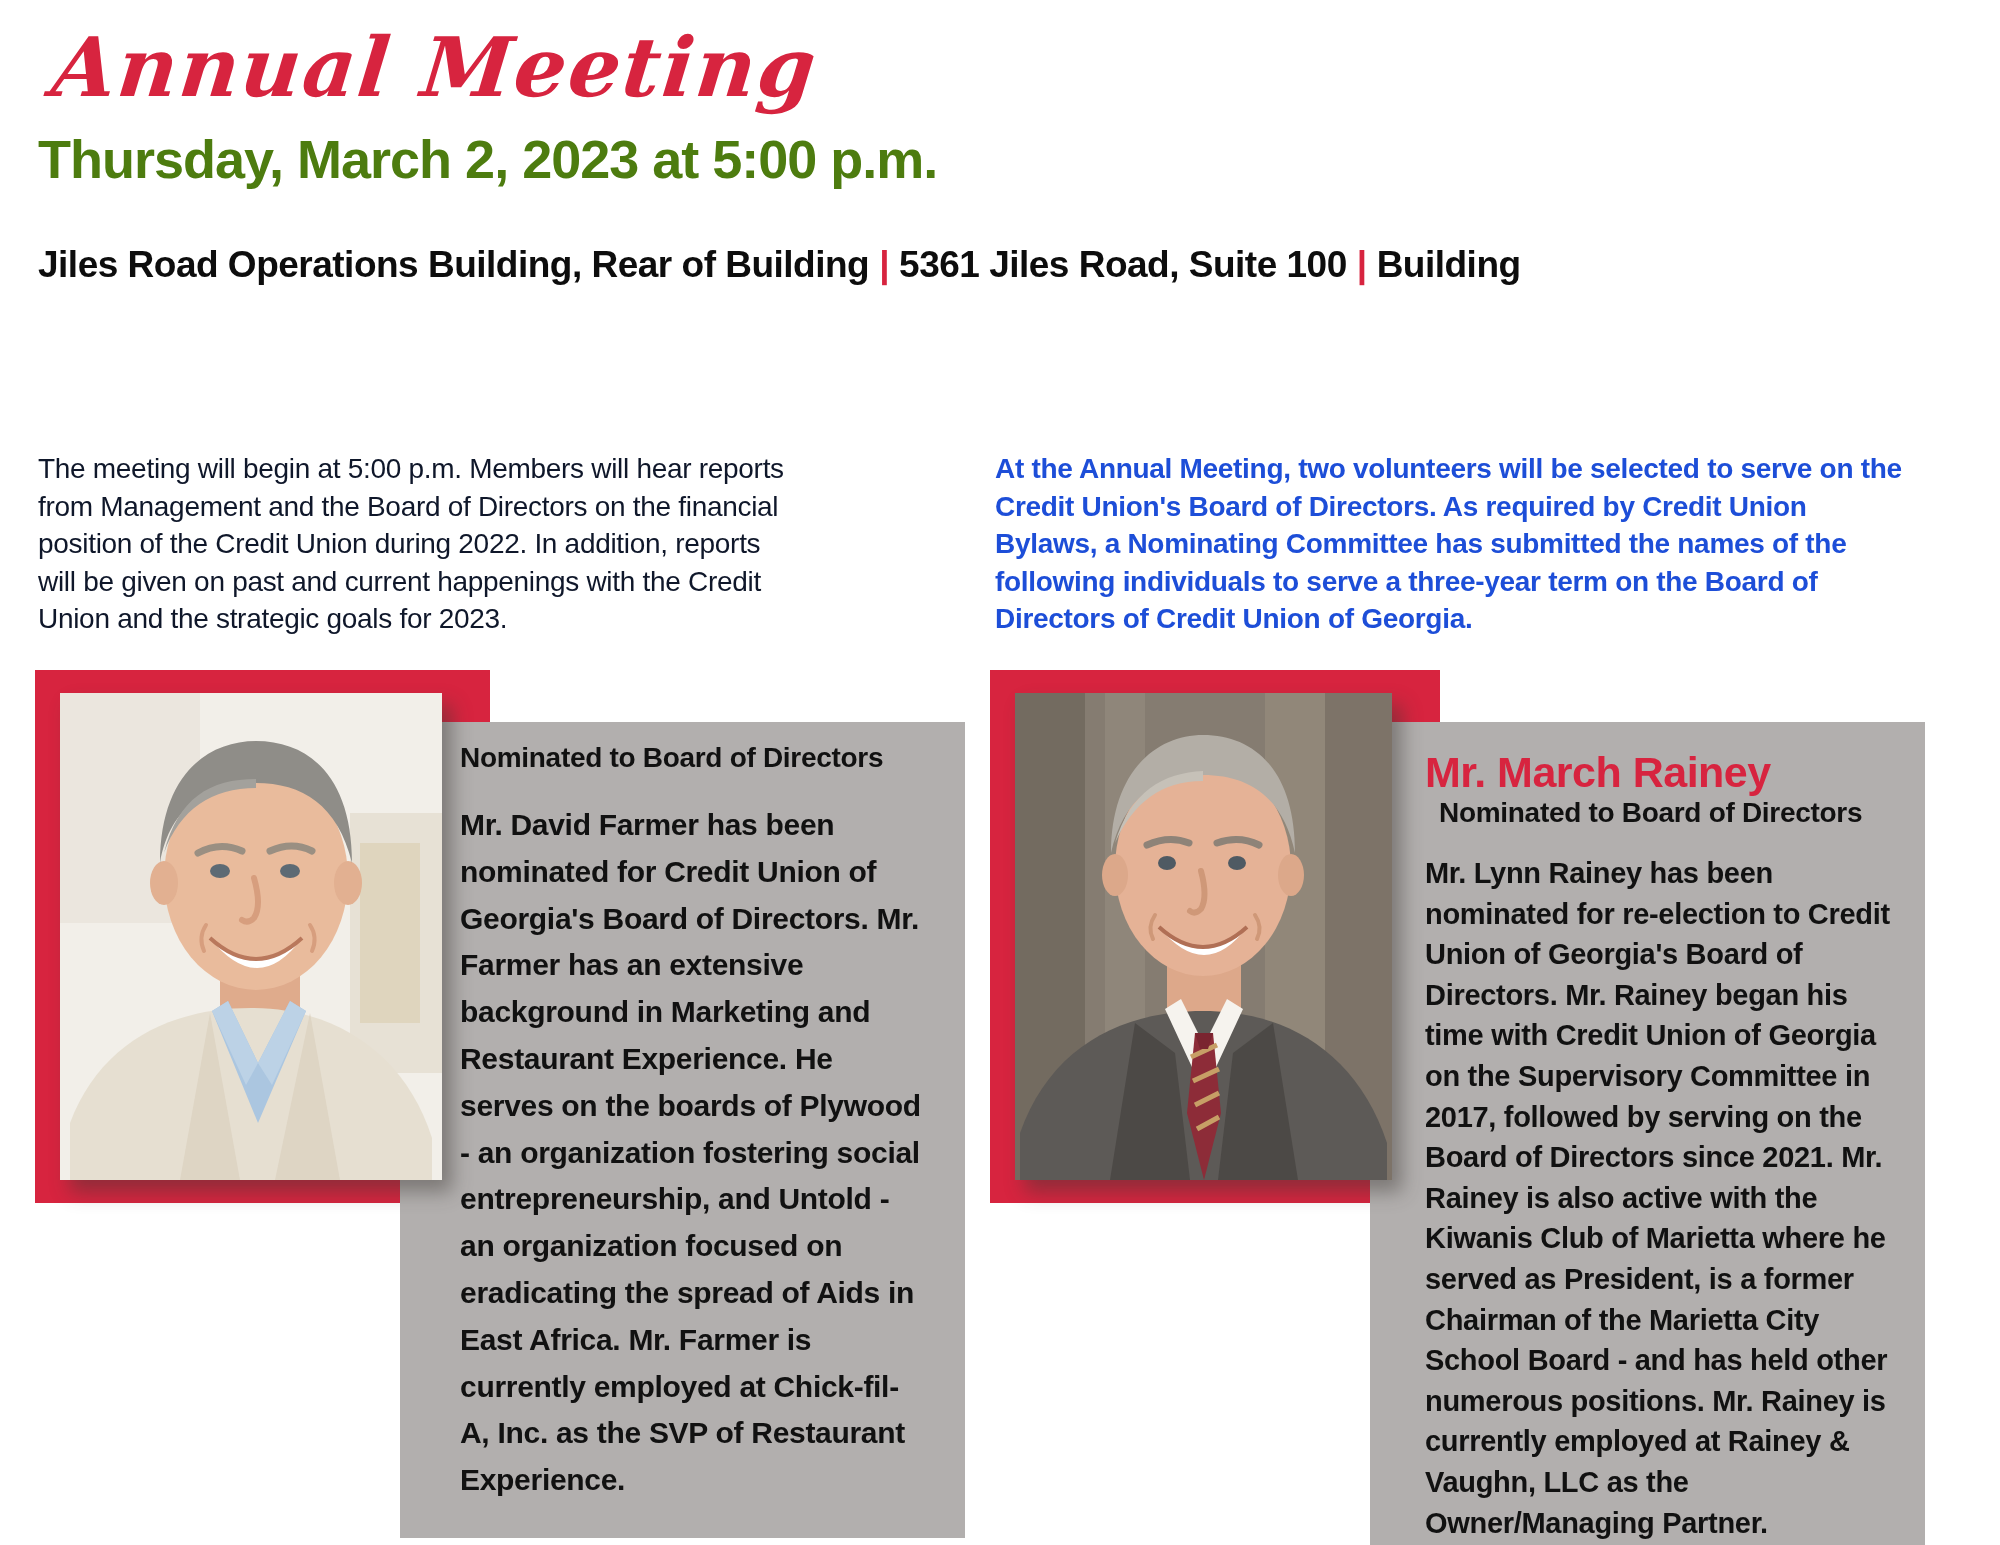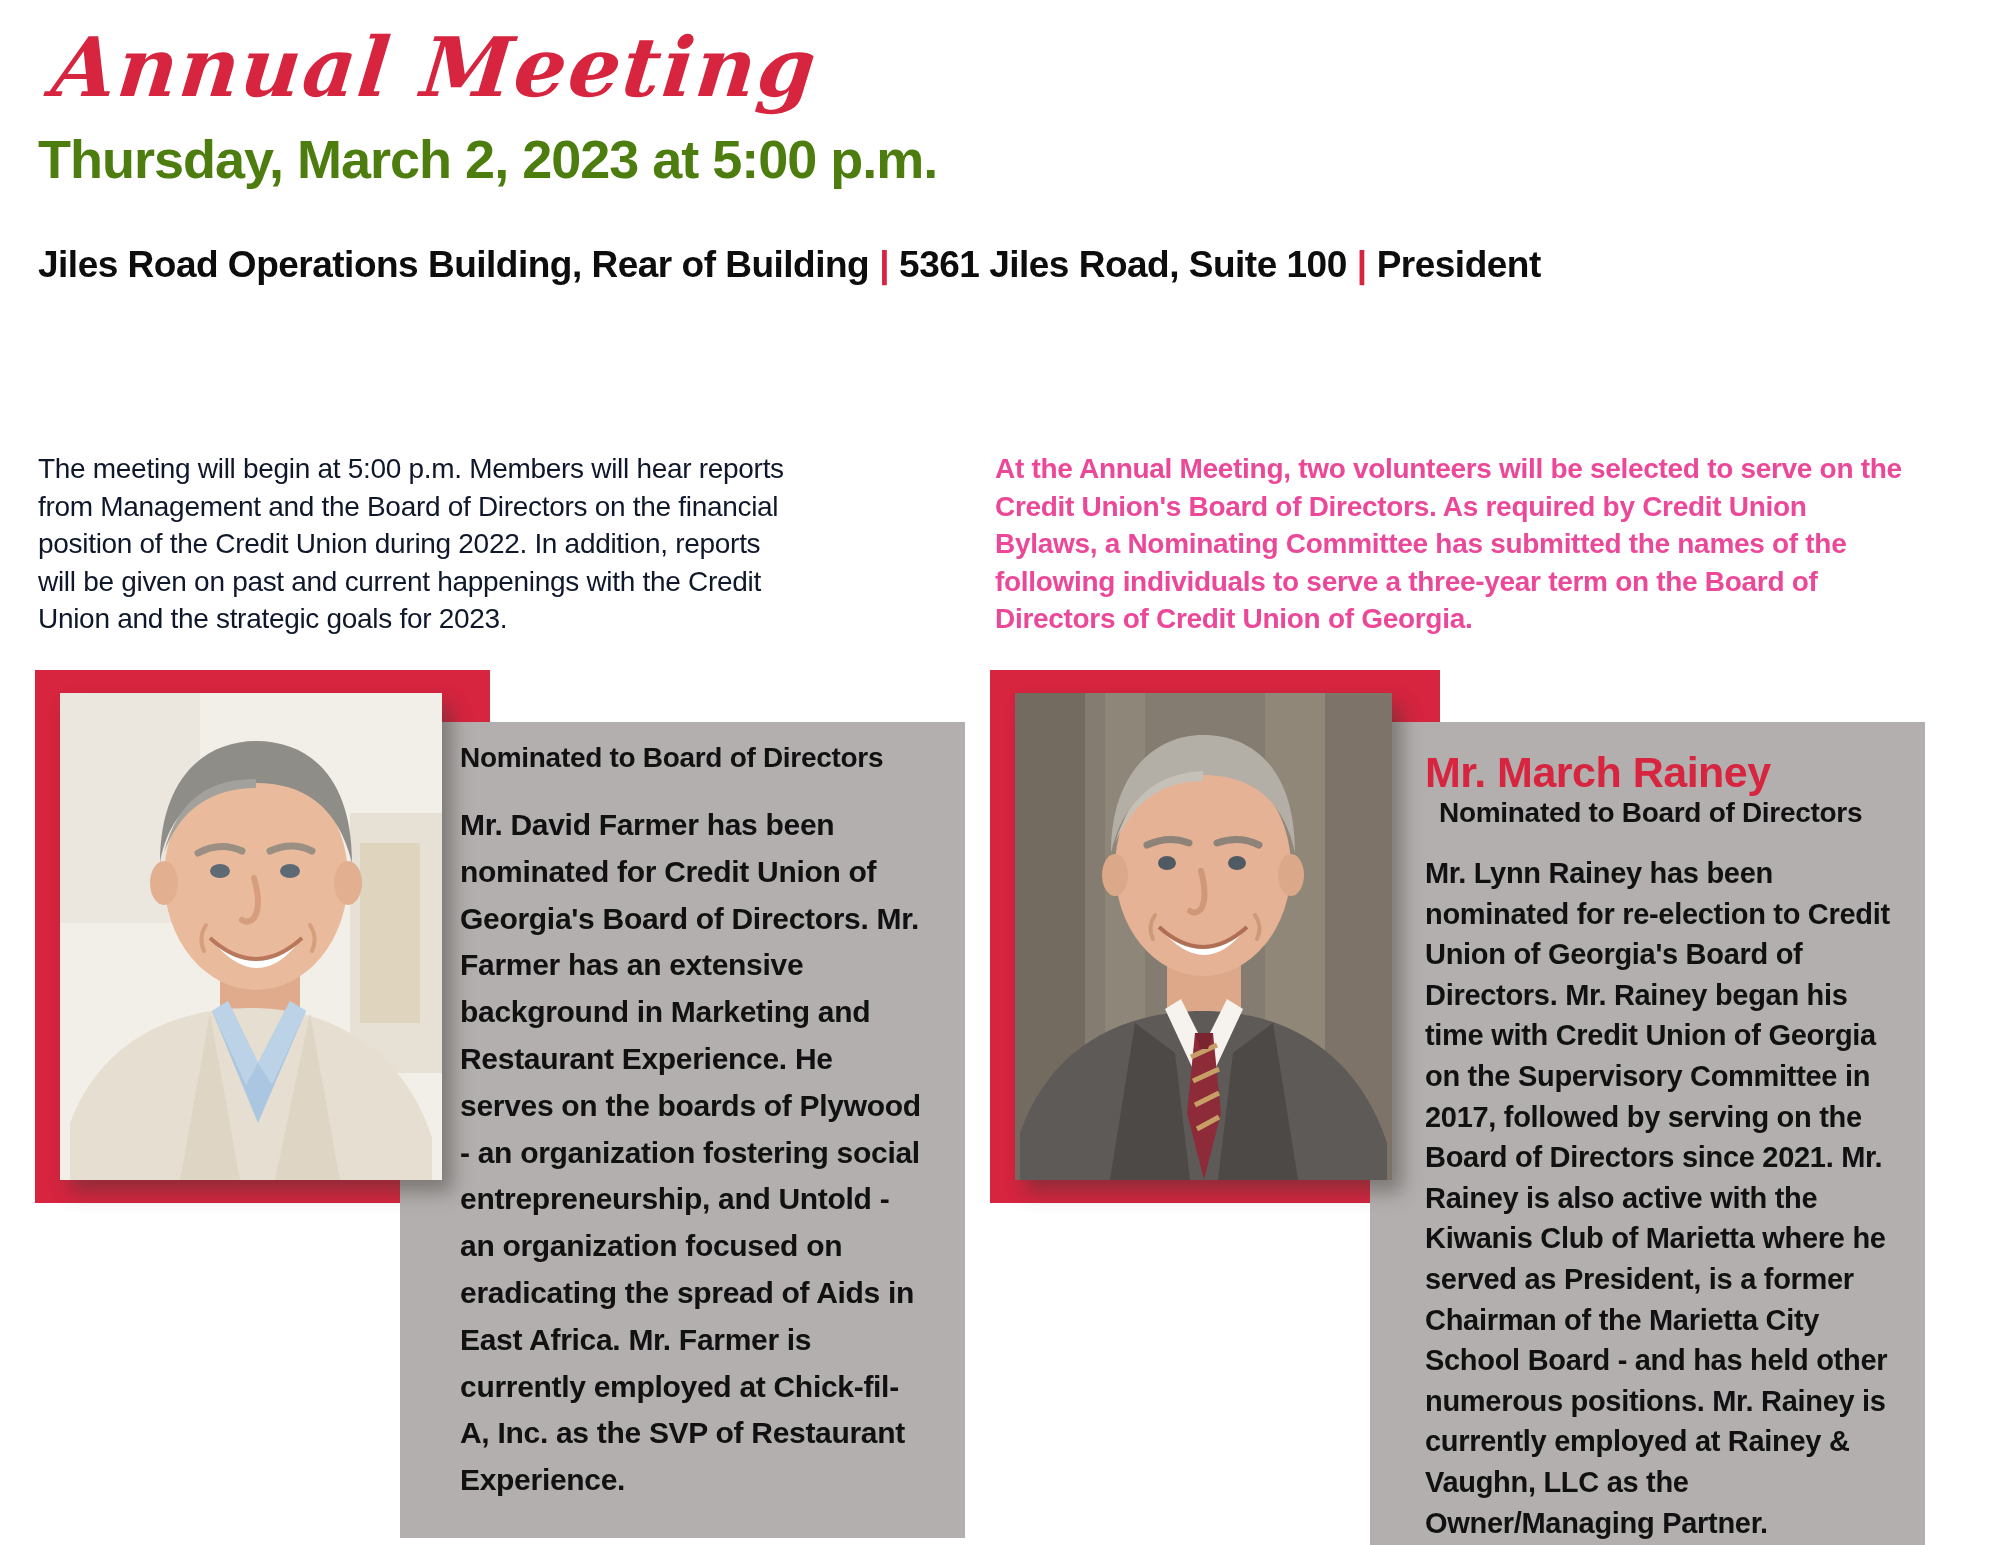--- a/index.html
+++ b/index.html
@@ -42,21 +42,21 @@
   }
   
   .col-left{
     position:absolute;left:38px;top:450px;width:748px;
     font-size:28px;font-weight:normal;line-height:1.34;
     color:#0f172a;letter-spacing:-0.3px;
   }
   .col-right{
     position:absolute;left:995px;top:450px;width:920px;
     font-size:28px;font-weight:bold;line-height:1.34;
-    color:#ec4899;letter-spacing:-0.3px;
+    color:#1d4ed8;letter-spacing:-0.3px;
   }
   
   .red-frame{position:absolute;background:#d7243f;}
   .red-frame.david{left:35px;top:670px;width:455px;height:533px;}
   .red-frame.rainey{left:990px;top:670px;width:450px;height:533px;}
 
   .gray-card{position:absolute;background:#b2afae;}
   .gray-card.david{left:400px;top:722px;width:565px;height:816px;padding:0;}
   .gray-card.rainey{left:1370px;top:722px;width:555px;height:823px;padding:0;}
 
@@ -97,21 +97,21 @@
 </style>
 </head>
 <body>
 
 <div class="page">
 
   <div class="script-title">Annual Meeting</div>
   <div class="headline">Thursday, March 2, 2023 at 5:00 p.m.</div>
 
   <div class="location-line">
-    <span>Jiles Road Operations Building, Rear of Building</span><span class="pipe">|</span><span>5361 Jiles Road, Suite 100</span><span class="pipe">|</span><span>President</span>
+    <span>Jiles Road Operations Building, Rear of Building</span><span class="pipe">|</span><span>5361 Jiles Road, Suite 100</span><span class="pipe">|</span><span>Building</span>
   </div>
 
 
   <div class="col-left">The meeting will begin at 5:00 p.m. Members will hear reports from Management and the Board of Directors on the financial position of the Credit Union during 2022. In addition, reports will be given on past and current happenings with the Credit Union and the strategic goals for 2023.</div>
   <div class="col-right">At the Annual Meeting, two volunteers will be selected to serve on the Credit Union's Board of Directors. As required by Credit Union Bylaws, a Nominating Committee has submitted the names of the following individuals to serve a three-year term on the Board of Directors of Credit Union of Georgia.</div>
 
   <div class="red-frame david"></div>
   <div class="gray-card david"></div>
   <div class="photo david">
     <svg viewBox="0 0 382 487" preserveAspectRatio="none">

